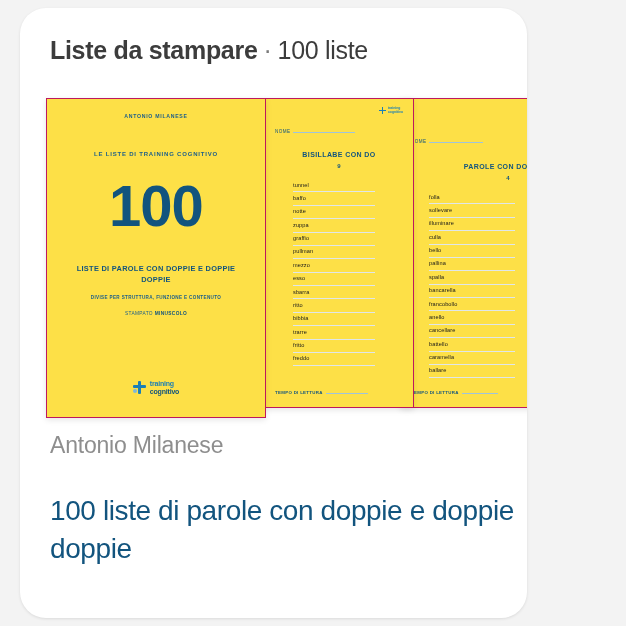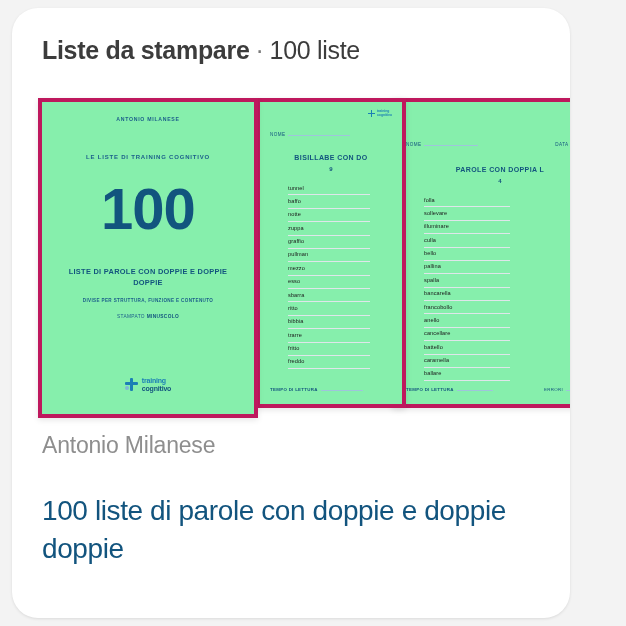--- a/index.html
+++ b/index.html
@@ -5,22 +5,22 @@
   * { box-sizing: border-box; }
   html, body { margin:0; padding:0; }
   body {
     width: 626px; height: 626px;
     background: #f3f3f3;
     font-family: "Liberation Sans", sans-serif;
     overflow: hidden;
   }
   .card {
     position: absolute;
-    left: 12px; top: 8px;
-    width: 558px; height: 610px;
+    left: 20px; top: 8px;
+    width: 507px; height: 610px;
     background: #ffffff;
     border-radius: 26px;
     box-shadow: 0 1px 3px rgba(0,0,0,0.10);
     overflow: hidden;
     padding-left: 34px;
   }
   .card-header {
     position: absolute;
     left: 30px; top: 28px;
     font-size: 25px;
@@ -41,22 +41,22 @@
 
   
   .preview {
     position: absolute;
     left: 18px; top: 82px;
     width: 580px; height: 330px;
   }
 
   .sheet {
     position: absolute;
-    background: #86efac;
-    border: 4px solid #be185d;
+    background: #fde047;
+    border: 1px solid #be185d;
     box-shadow: 0 2px 6px rgba(0,0,0,0.10);
     overflow: hidden;
   }
   
   .sheet-3 { left: 362px; top: 8px; width: 216px; height: 310px; }
   
   .sheet-2 { left: 226px; top: 8px; width: 150px; height: 310px; }
   
   .sheet-1 { left: 8px;  top: 8px; width: 220px; height: 320px; z-index: 3; }
 

